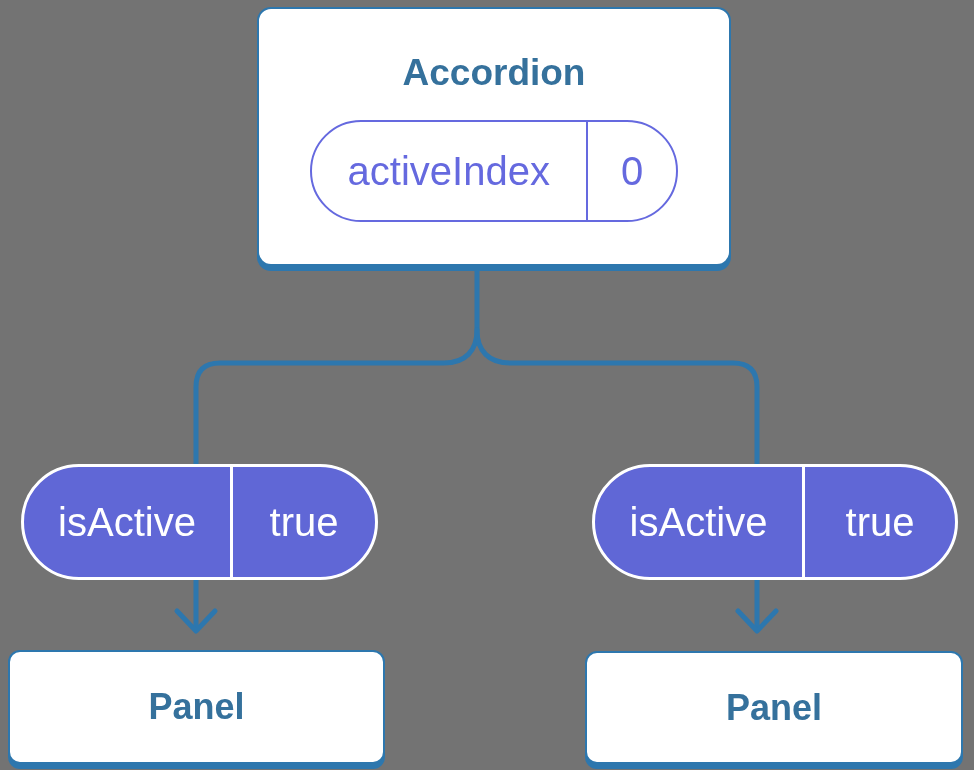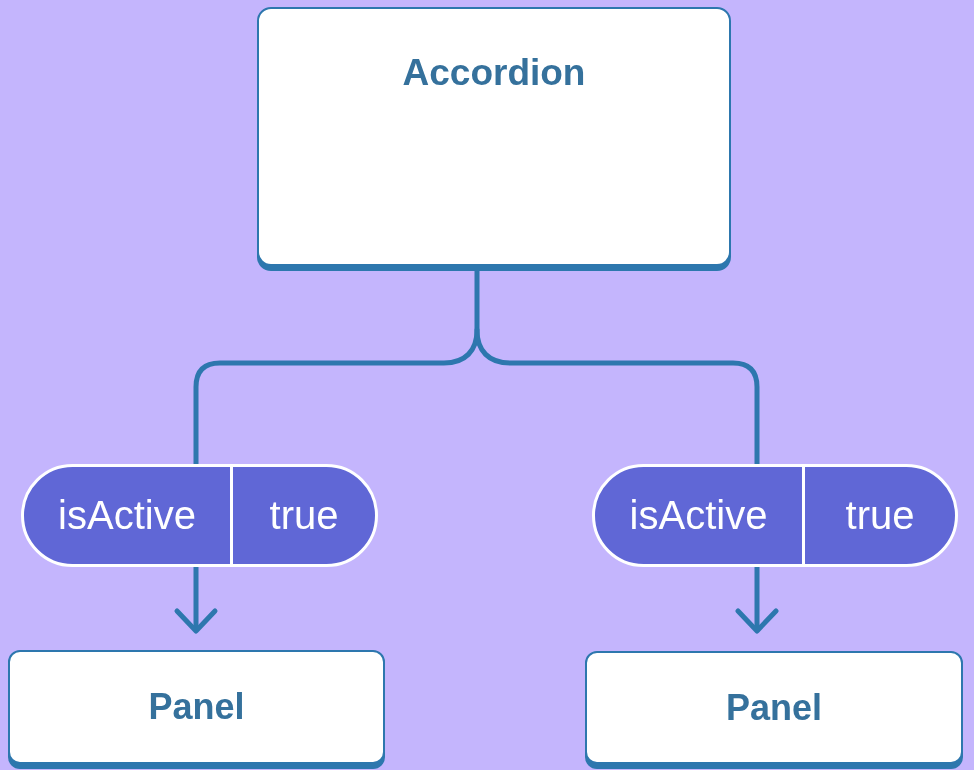--- a/index.html
+++ b/index.html
@@ -4,21 +4,21 @@
 <style>
   html, body {
     margin: 0;
     padding: 0;
     font-family: "Liberation Sans", sans-serif;
   }
   .canvas {
     position: relative;
     width: 974px;
     height: 770px;
-    background: #c4b5fd;
+    background: #737373;
     overflow: hidden;
   }
   .connectors {
     position: absolute;
     inset: 0;
     z-index: 0;
   }
   
   .comp-box {
     position: absolute;
@@ -73,21 +73,21 @@
   .state-pill .pill-value {
     width: 88px;
     display: flex;
     align-items: center;
     justify-content: center;
   }
   
   .prop-pill {
     position: absolute;
     top: 464px;
-    height: 103px;
+    height: 116px;
     background: #6067D6;
     border: 3px solid #ffffff;
     border-radius: 999px;
     box-sizing: border-box;
     display: flex;
     align-items: stretch;
     overflow: hidden;
     color: #ffffff;
     font-size: 40px;
     z-index: 2;
@@ -135,20 +135,25 @@
     <g fill="none" stroke="#2D77AE" stroke-width="5" stroke-linecap="round" stroke-linejoin="round">
       <path d="M 477 268 L 477 330 C 477 351 465 363 444 363 L 220 363 Q 196 363 196 387 L 196 628"></path>
       <path d="M 477 330 C 477 351 489 363 510 363 L 733 363 Q 757 363 757 387 L 757 628"></path>
       <path d="M 177 611 L 196 631 L 215 611"></path>
       <path d="M 738 611 L 757 631 L 776 611"></path>
     </g>
   </svg>
 
   <div class="comp-box accordion-card">
     <div class="card-title">Accordion</div>
+    <div class="state-pill">
+      <span class="pill-label">activeIndex</span>
+      <span class="pill-divider"></span>
+      <span class="pill-value">0</span>
+    </div>
   </div>
 
   <div class="prop-pill left">
     <span class="pill-label">isActive</span>
     <span class="pill-divider"></span>
     <span class="pill-value">true</span>
   </div>
 
   <div class="prop-pill right">
     <span class="pill-label">isActive</span>

